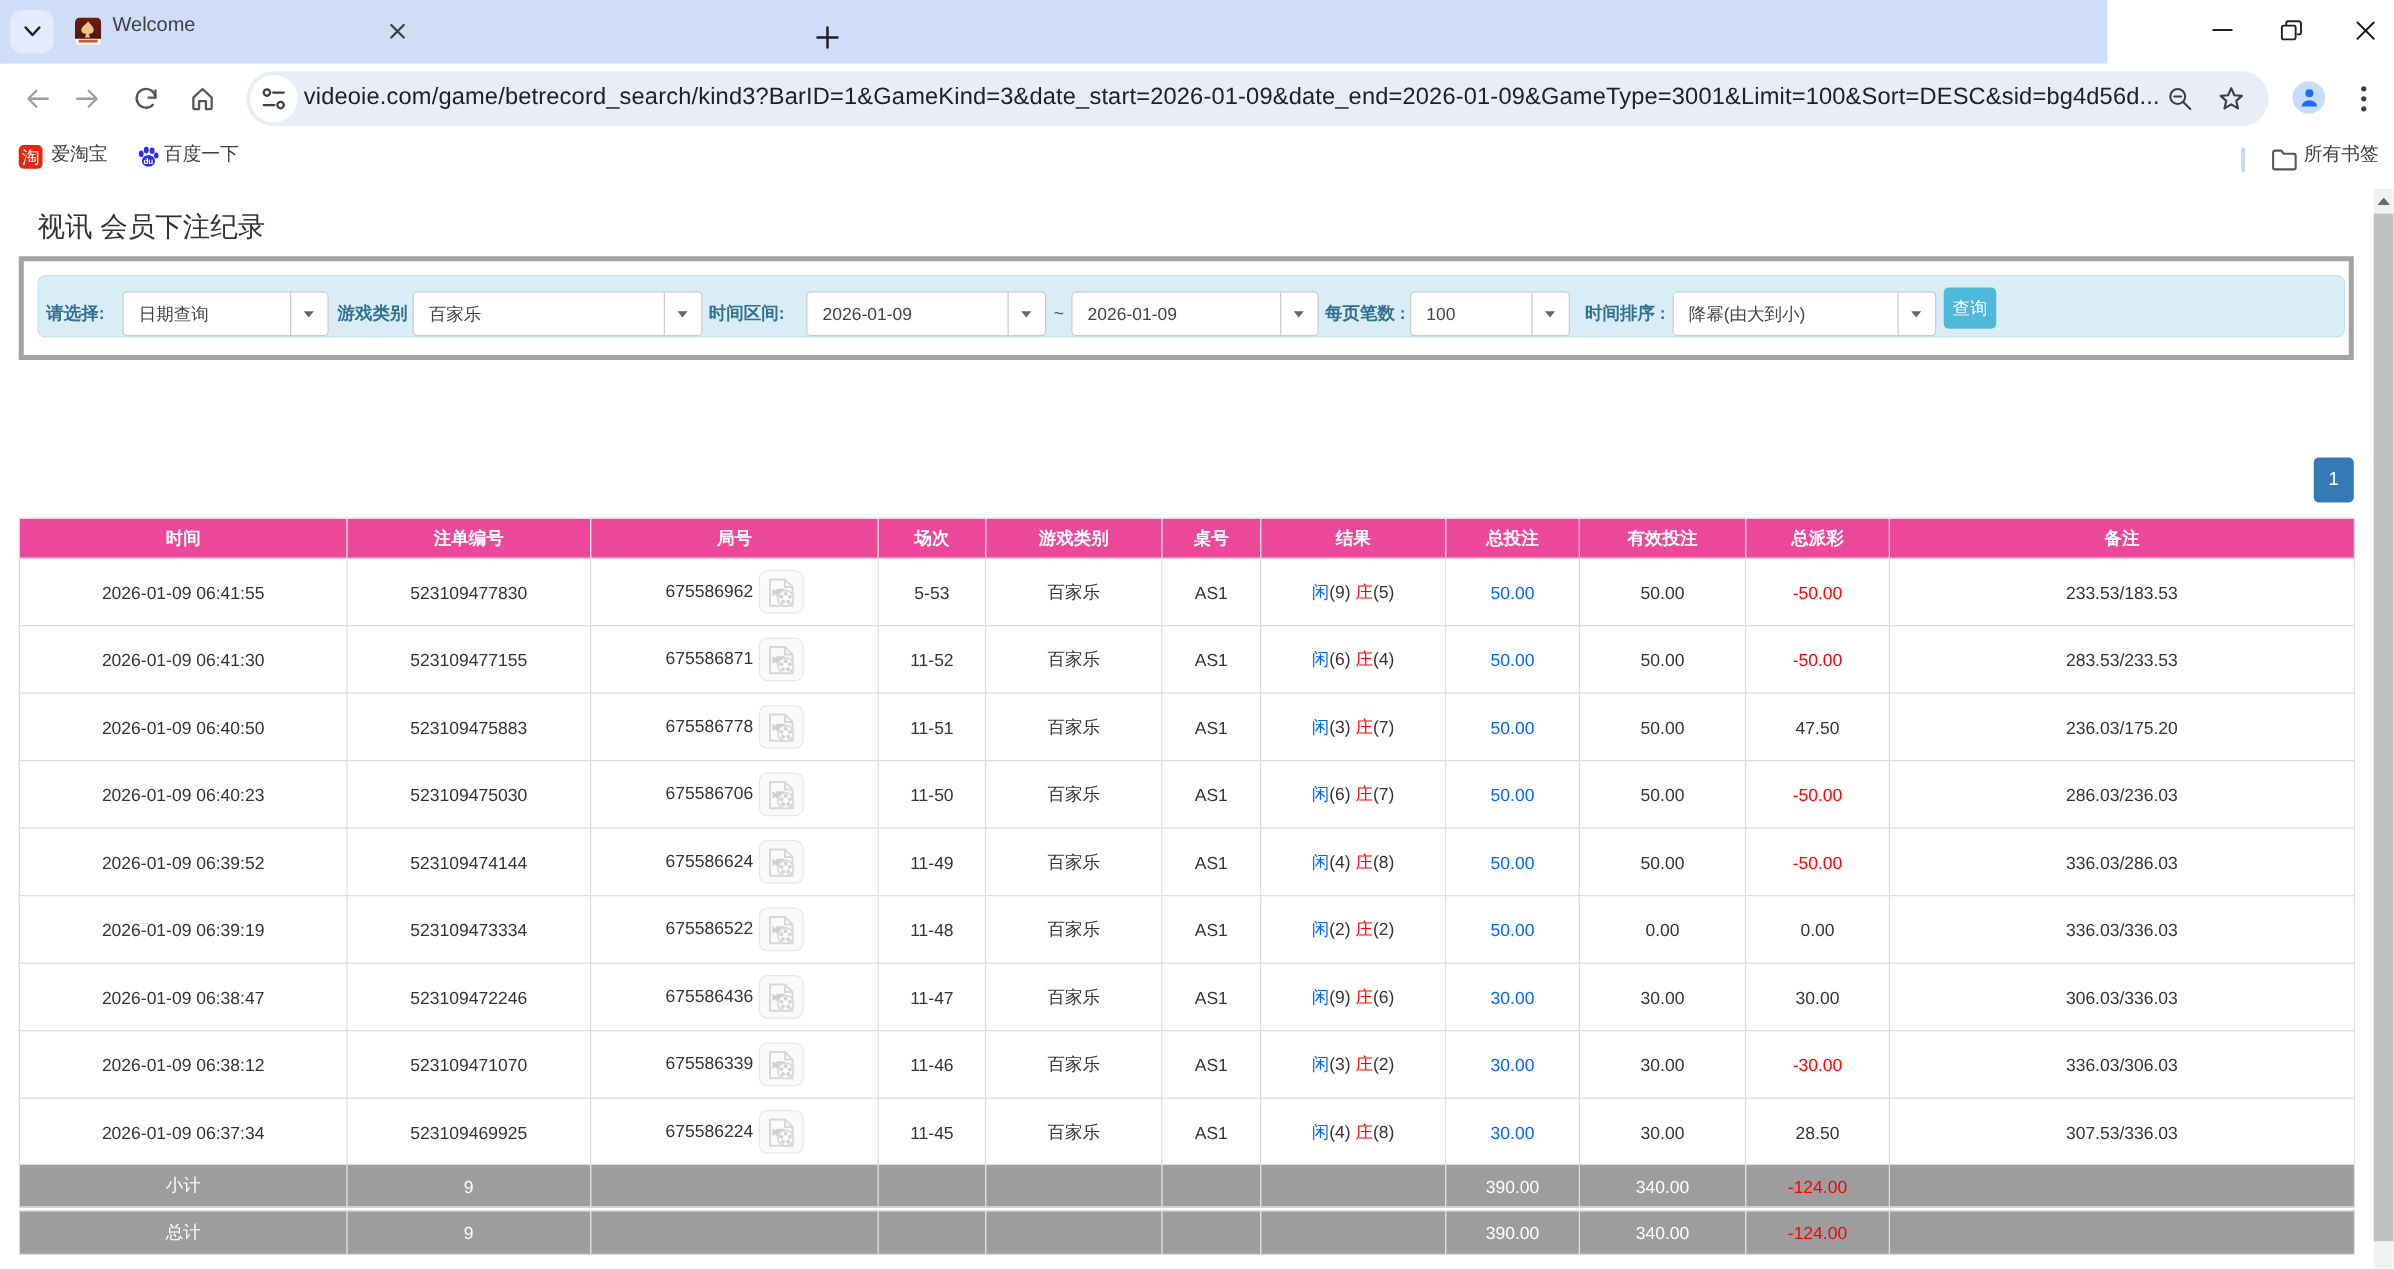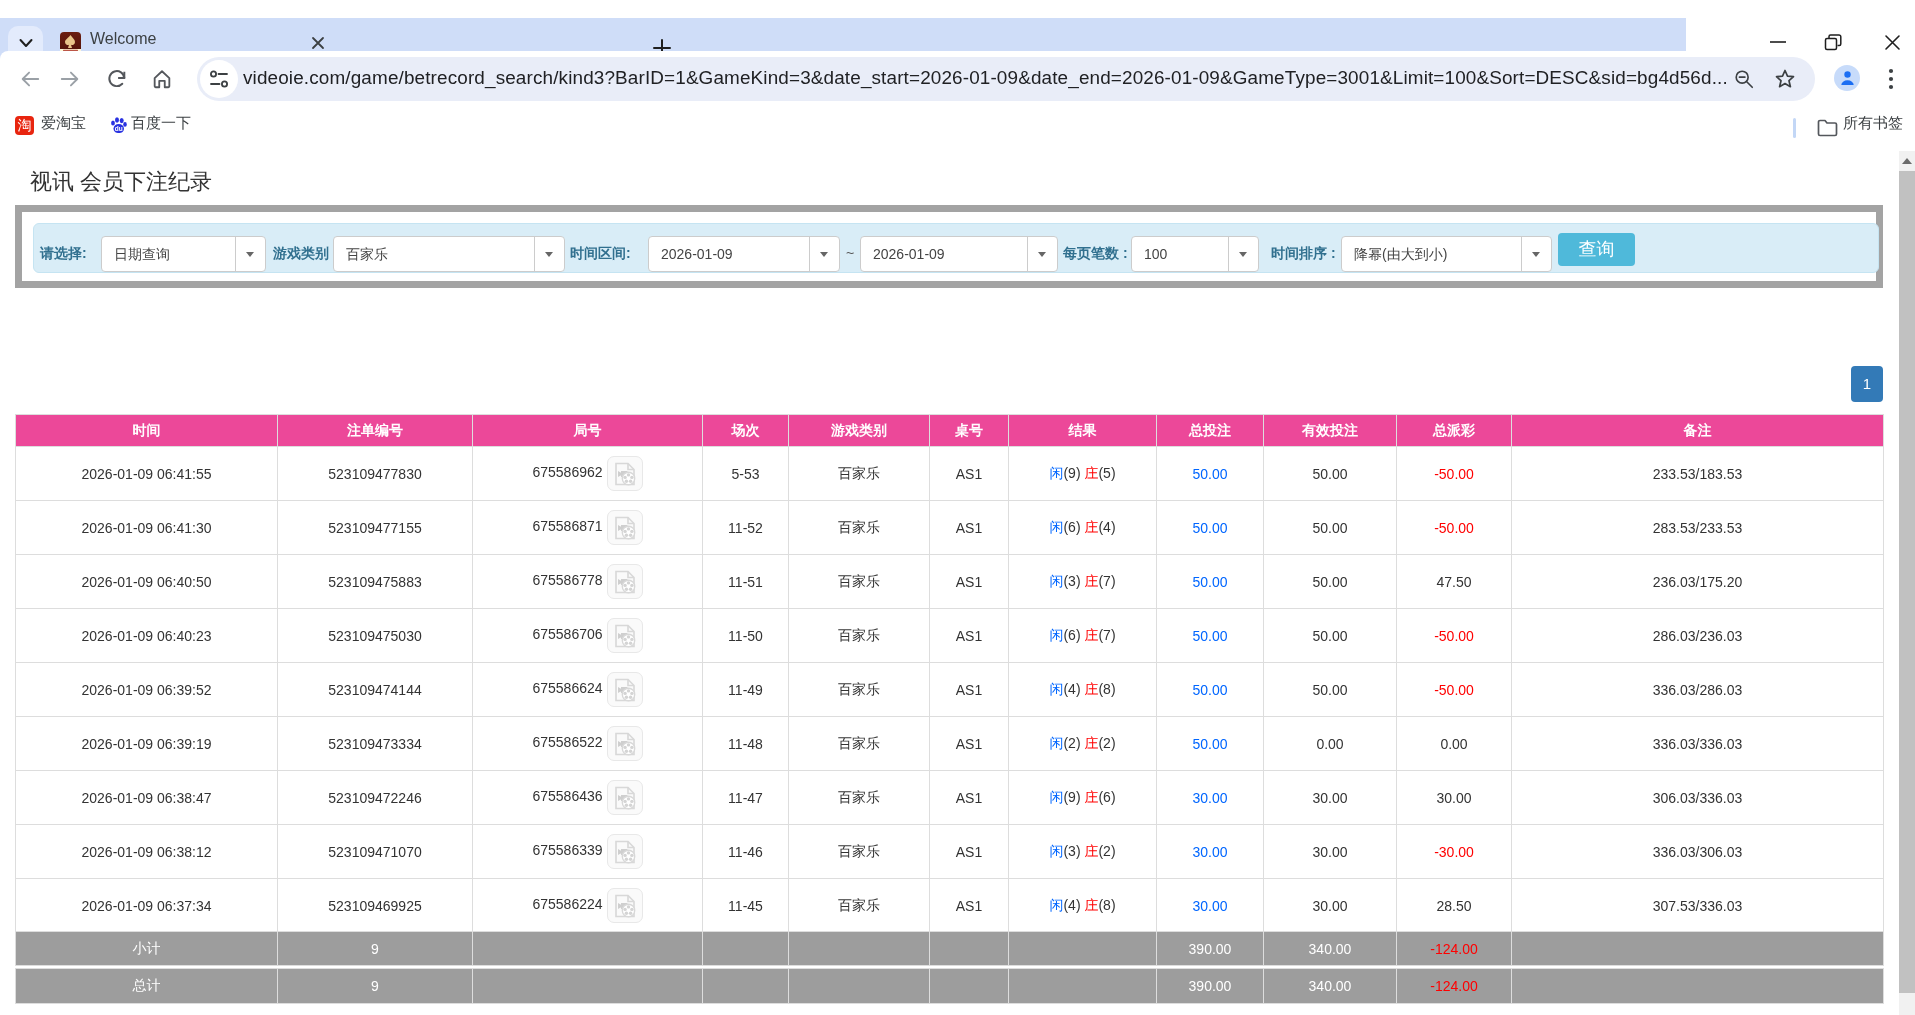--- a/index.html
+++ b/index.html
@@ -2,47 +2,47 @@
 <html><head>
 <meta charset="utf-8">
 <style>
   * { margin:0; padding:0; box-sizing:border-box; }
   html,body { width:1915px; height:1015px; overflow:hidden; }
   body { font-family:"Liberation Sans", sans-serif; }
   #root { position:relative; width:1915px; height:1015px; background:#fff; overflow:hidden; }
   .abs { position:absolute; }
 
   
-  #tabstrip { position:absolute; left:0; top:18px; width:1686px; height:51px; background:#cfddf8; }
+  #tabstrip { position:absolute; left:0; top:0; width:1686px; height:51px; background:#cfddf8; }
   #chevpill { position:absolute; left:8px; top:8px; width:35px; height:35px; border-radius:10px; background:#e3ebfc; }
   #tab1 { position:absolute; left:46px; top:0; width:296px; height:51px; }
   #tab1 .title { position:absolute; left:44px; top:12px; font-size:16px; color:#3c4043; }
   .tabx { position:absolute; top:17px; width:16px; height:16px; }
   #activetab { position:absolute; left:348px; top:8px; width:292px; height:43px; background:#fff; border-radius:10px 10px 0 0; }
   #plusbtn { position:absolute; left:650px; top:18px; }
 
   #toolbar { position:absolute; left:0; top:51px; width:1915px; height:55px; background:#fff; border-radius:8px 8px 0 0;padding-left:48px; }
   #omnibox { position:absolute; left:197px; top:6px; width:1618px; height:44px; border-radius:22px; background:#e9edf8; }
   #urltext { position:absolute; left:46px; top:10px; font-size:18.9px; color:#202124; white-space:nowrap; letter-spacing:0.14px; }
   #siteinfo { position:absolute; left:3px; top:3px; width:38px; height:38px; border-radius:50%; background:#fff; }
 
   #bookmarks { position:absolute; left:0; top:106px; width:1915px; height:44px; background:#fff; }
   .bktext { position:absolute; top:8px; font-size:15px; color:#3c4043; }
 
   
   #page { position:absolute; left:0; top:150px; width:1915px; height:865px; background:#fff; }
   #pagetitle { position:absolute; left:30px; top:17px; font-size:22px; color:#333; }
-  #panel { position:absolute; left:15px; top:55px; width:1868px; height:83px; background:#fff; border:7px solid #a3a3a3; }
+  #panel { position:absolute; left:15px; top:55px; width:1868px; height:83px; background:#fff; border:4px solid #a3a3a3; }
   #bluebar { position:absolute; left:11px; top:11px; width:1846px; height:50px; background:#d9edf7; border:1px solid #c5e4f2; border-radius:6px; }
   .flabel { position:absolute; top:21px; font-size:14px; font-weight:bold; color:#31708f; }
   .fsel { position:absolute; top:12px; height:36px; background:#fff; border:1px solid #ccc; border-radius:4px; }
   .fsel .txt { position:absolute; left:12px; top:9px; font-size:14px; color:#444; white-space:nowrap; }
   .fsel .caretbox { position:absolute; right:0; top:0; width:30px; height:34px; border-left:1px solid #ccc; }
   .fsel .caret { position:absolute; right:11px; top:15px; width:0; height:0; border-left:4.5px solid transparent; border-right:4.5px solid transparent; border-top:5px solid #666; }
-  #qbtn { position:absolute; left:1524px; top:9px; width:77px; height:33px; background:#4fb9da; border-radius:4px; color:#fff; font-size:18px; text-align:center; line-height:33px; }
+  #qbtn { position:absolute; left:1524px; top:9px; width:42px; height:33px; background:#4fb9da; border-radius:4px; color:#fff; font-size:14px; text-align:center; line-height:33px; }
   #greenbar { position:absolute; left:15px; top:138px; width:1868px; height:52px; background:#dff0d8; border:1px solid #d6e9c6; border-radius:4px; color:#3c763d; font-size:14px; }
   #pag1 { position:absolute; left:1851px; top:216px; width:32px; height:36px; background:#337ab7; border-radius:4px; color:#fff; font-size:15px; text-align:center; line-height:36px; }
 
   
   #btable { position:absolute; left:15px; top:264px; border-collapse:collapse; table-layout:fixed; width:1868px; }
   #btable th { background:#ec4899; color:#fff; font-weight:bold; font-size:14px; height:32px; border:1px solid #ddd; text-align:center; }
   #btable td { font-size:14px; color:#333; border:1px solid #ddd; text-align:center; height:54px; background:#fff; }
   .ftable { position:absolute; left:15px; border-collapse:collapse; table-layout:fixed; width:1868px; }
   .ftable td { font-size:14px; color:#fff; border:1px solid #ddd; text-align:center; background:#9d9d9d; }
   .blue, #btable td.blue { color:#06f; }

